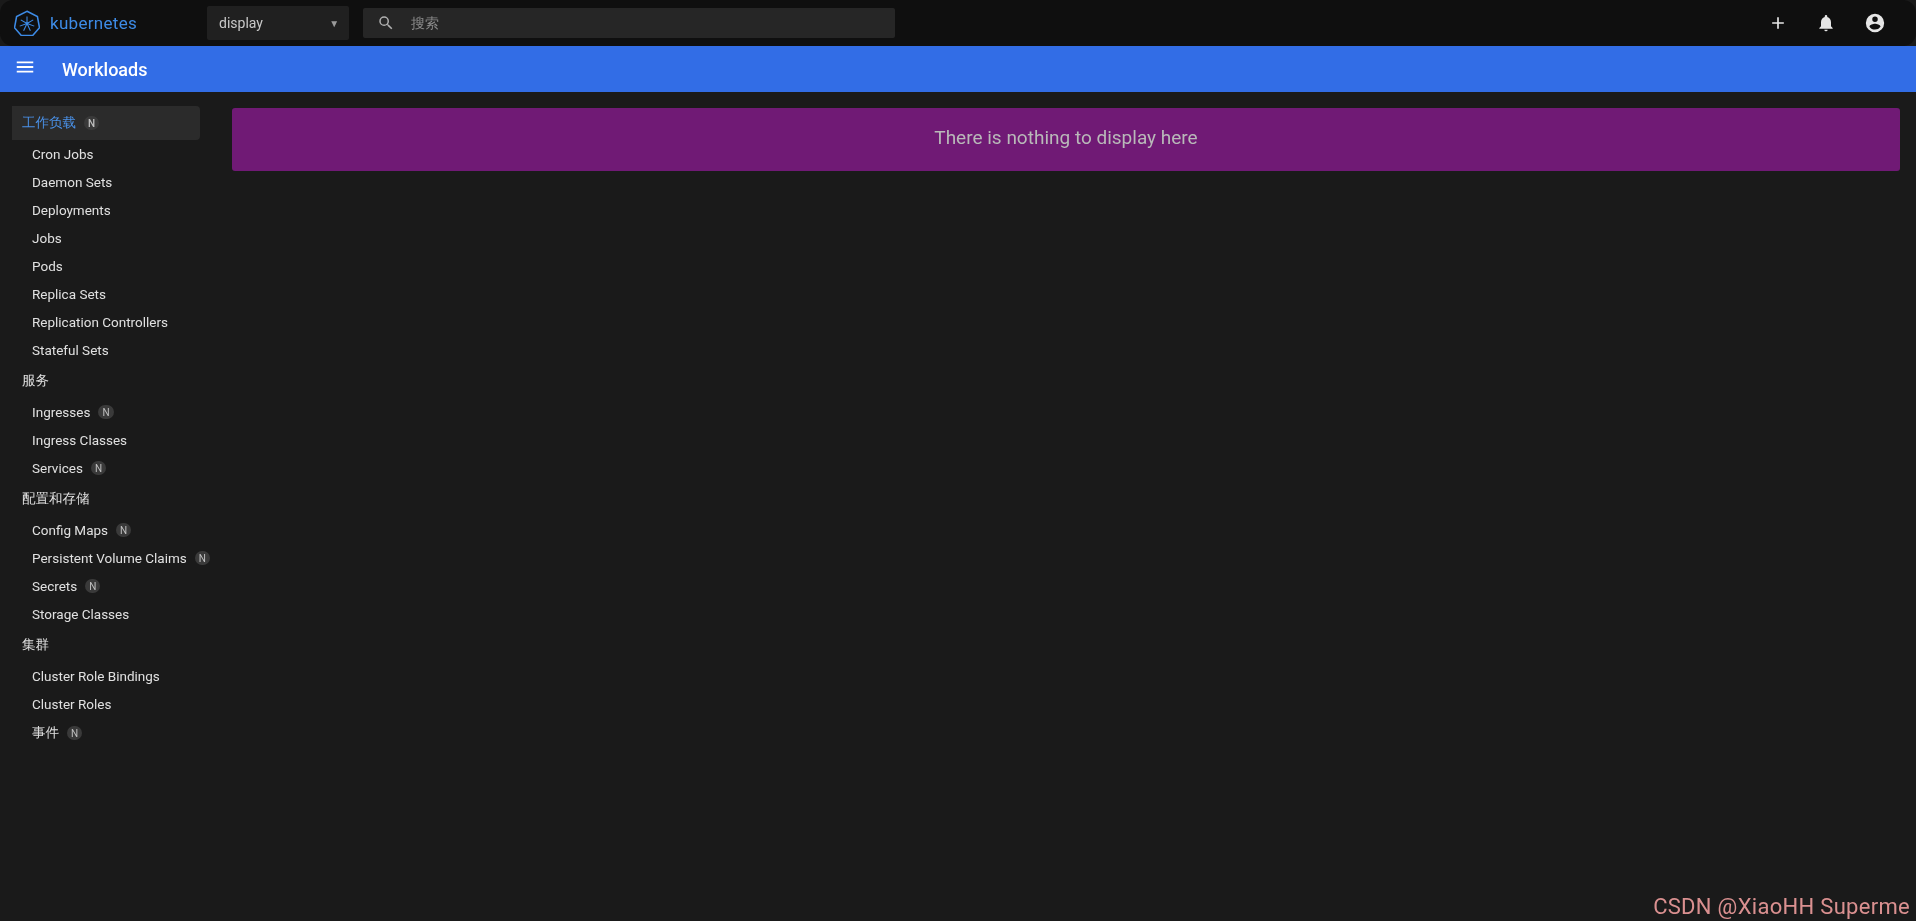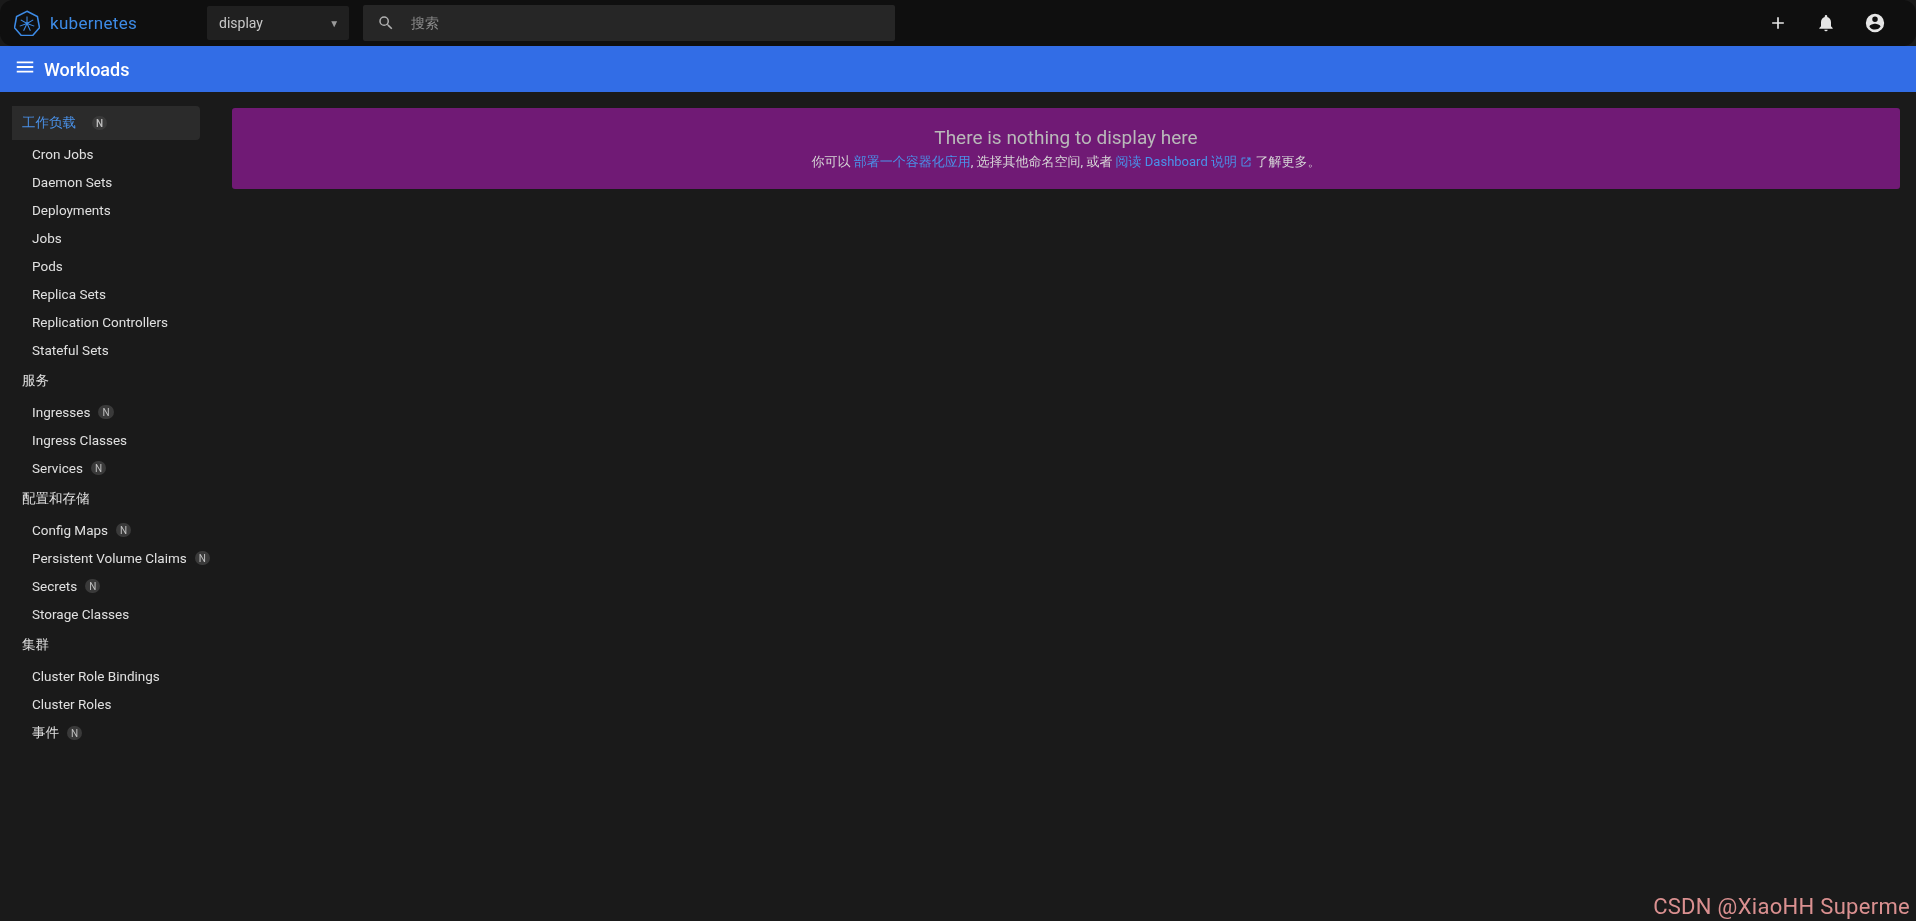--- a/index.html
+++ b/index.html
@@ -44,21 +44,21 @@
       align-items: center;
       justify-content: space-between;
       padding: 0 10px 0 12px;
       cursor: pointer;
       border-radius: 2px;
       margin-left: 56px;
     }
     .ns-select .chev { color: #9a9a9a; font-size: 10px; }
     .searchbar {
       width: 532px;
-      height: 36px;
+      height: 30px;
       background: #262626;
       display: flex;
       align-items: center;
       gap: 16px;
       padding: 0 14px;
       border-radius: 2px;
     }
     .searchbar svg { fill: #b0b0b0; }
     .searchbar input {
       flex: 1;
@@ -72,21 +72,21 @@
     .topbar-spacer { flex: 1; }
     .topbar-icons { display: flex; align-items: center; gap: 28px; margin-right: 16px;}
     .topbar-icons svg { fill: #e6e6e6; cursor: pointer; }
     
     .blueheader {
       height: 46px;
       background: #326de6;
       display: flex;
       align-items: center;
       padding: 0 14px;
-      gap: 4px;
+      gap: 22px;
     }
     .hamburger { cursor: pointer; }
     .hamburger svg { fill: #fff; }
     .page-title {
       color: #fff;
       font-size: 18px;
       font-weight: 500;
       margin-left: 4px;
     }
     
@@ -99,21 +99,21 @@
       width: 216px;
       padding: 14px 0 0 0;
       overflow-y: auto;
       background: #1a1a1a;
     }
     .nav-group-title {
       font-size: 13.5px;
       font-weight: 500;
       color: #e0e0e0;
       padding: 8px 0 8px 22px;
-      display: flex; align-items: center; gap: 16px;
+      display: flex; align-items: center; gap: 8px;
     }
     .nav-group-title.active {
       color: #4a92ea;
       background: #2b2b2b;
       border-radius: 0 4px 4px 0;
       margin: 0 16px 0 12px;
       padding: 8px 0 8px 10px;
     }
     .nav-item {
       font-size: 13.5px;
@@ -299,22 +299,17 @@
       </div>
     <div class="nav-item">
         <span>事件</span>
         <span class="badge">N</span>
       </div>
   </nav>
 
   <div class="content">
     <div class="notice">
       <div class="notice-title">There is nothing to display here</div>
-      <div class="notice-sub">
-        <span>你可以 </span><a>部署一个容器化应用</a><span>, 选择其他命名空间,   或者 </span><a><span>阅读 Dashboard 说明</span> <span class="ext-icon"><svg width="12" height="12" viewBox="0 0 24 24">
-                <path d="M19 19H5V5h6V3H5a2 2 0 00-2 2v14a2 2 0 002 2h14a2 2 0 002-2v-6h-2v6zM14 3v2h3.59l-9.83 9.83 1.41 1.41L19 6.41V10h2V3h-7z"></path>
-              </svg></span></a><span> 了解更多。</span>
-      </div>
     </div>
   </div>
 </div>
 
 <div class="watermark">CSDN @XiaoHH Superme</div>
 
 </body></html>

